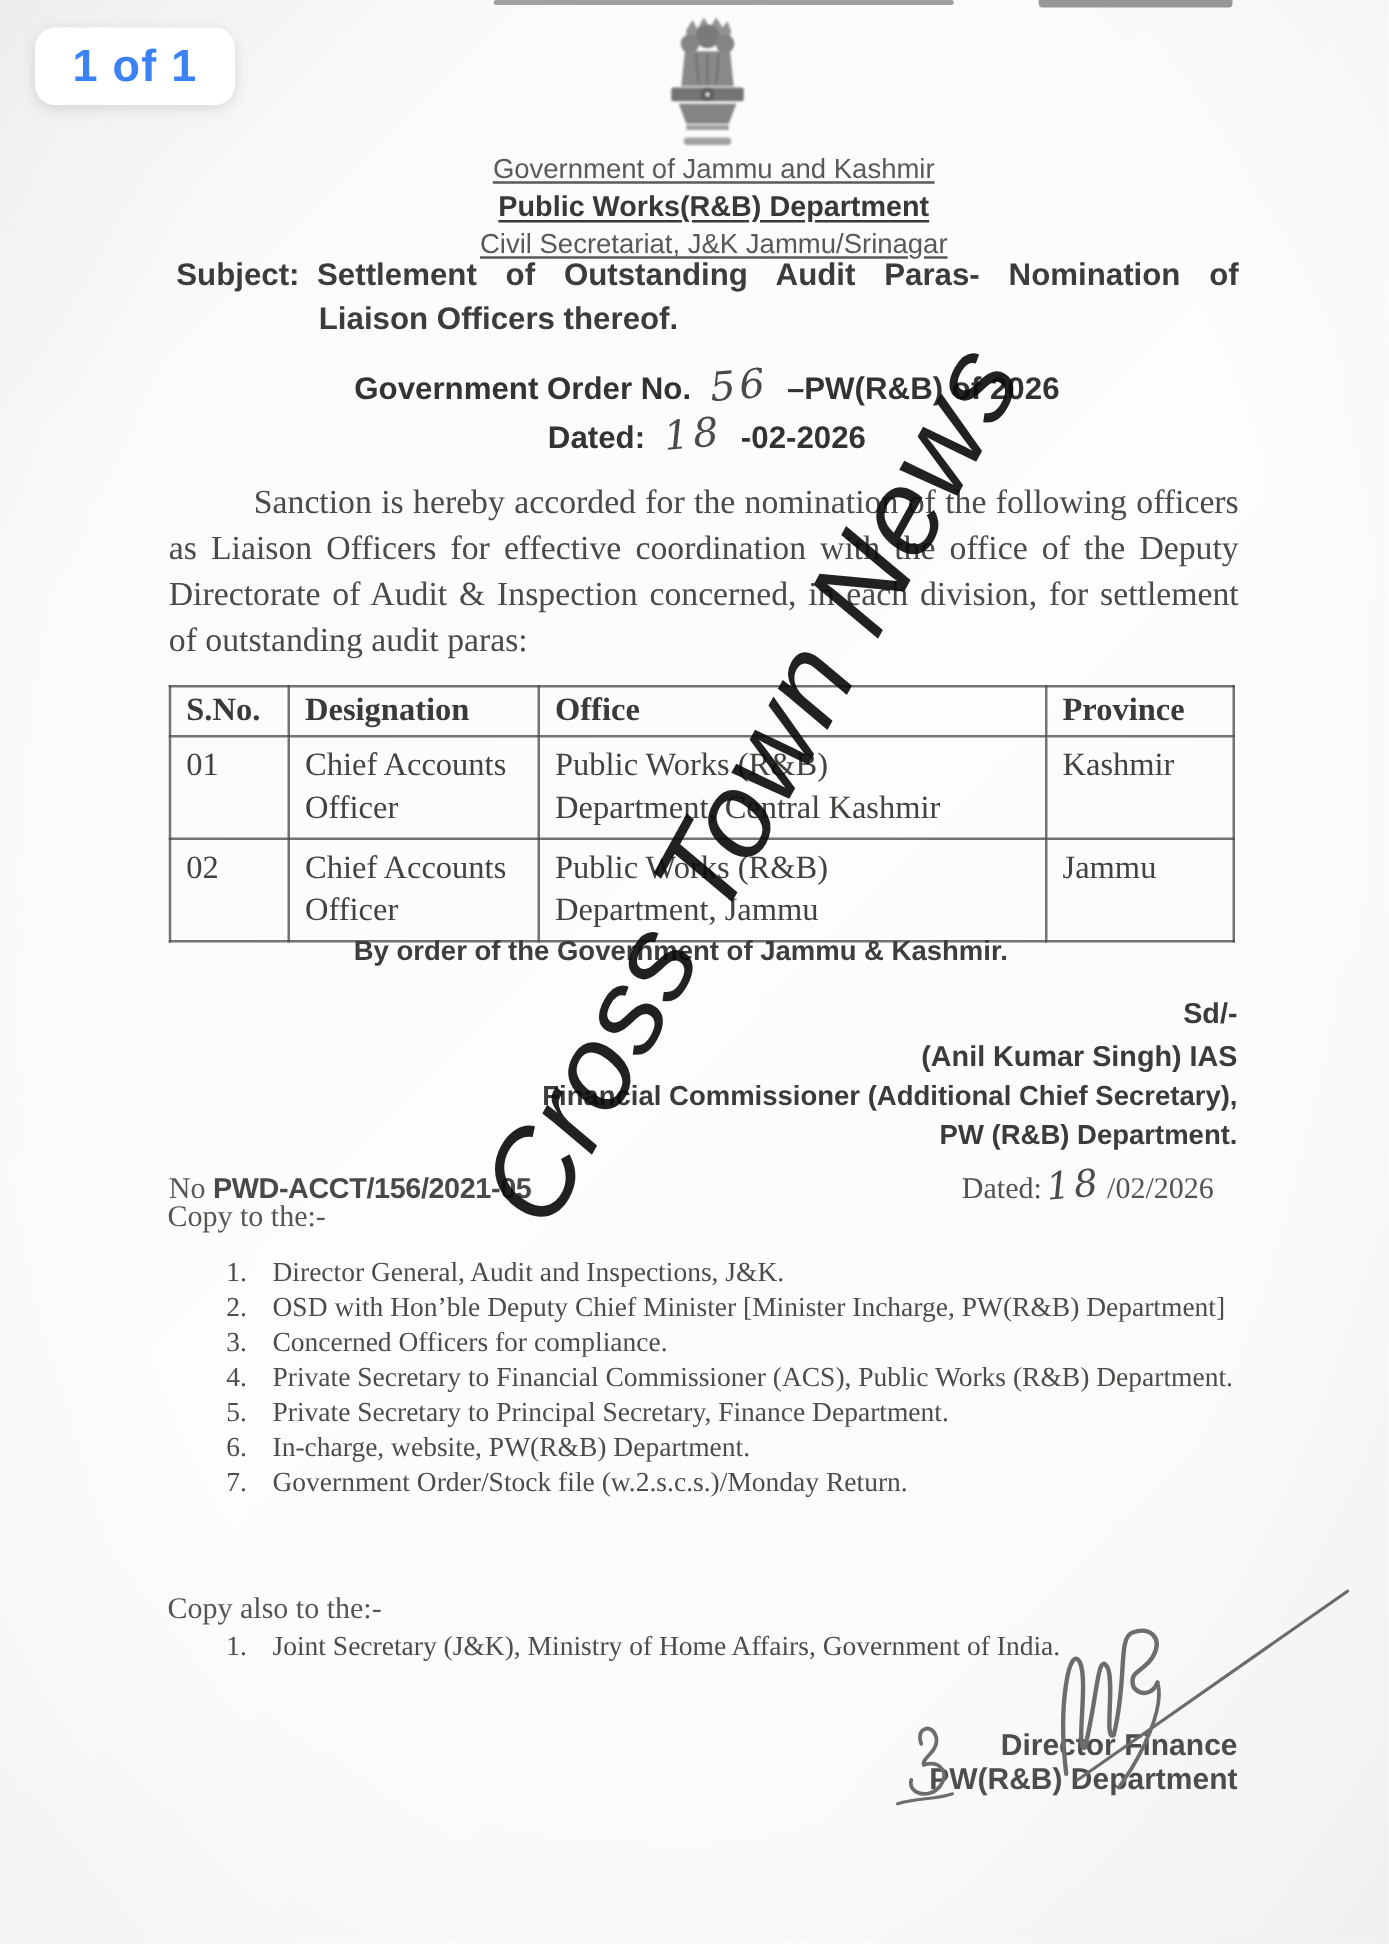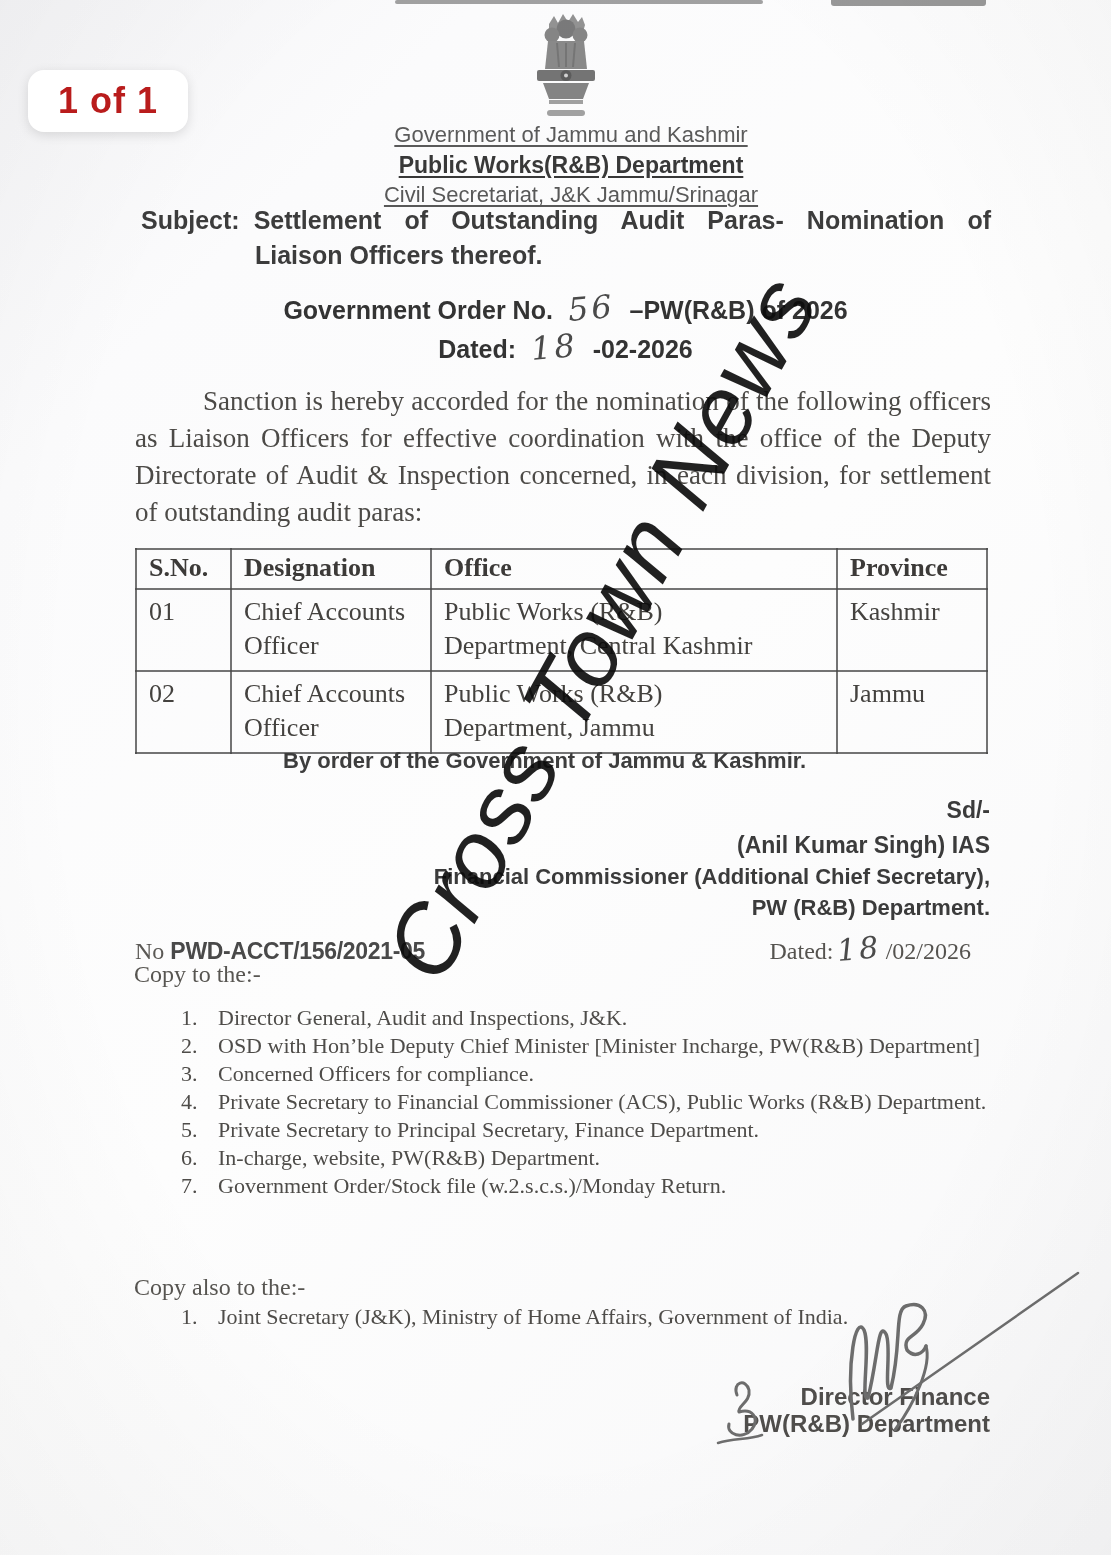--- a/index.html
+++ b/index.html
@@ -14,21 +14,21 @@
     content:"";position:absolute;inset:0;pointer-events:none;z-index:8;
     background:radial-gradient(ellipse at 50% 45%, rgba(0,0,0,0) 62%, rgba(0,0,0,0.035) 100%);
   }
   .artifact{position:absolute;background:#454545;z-index:1;}
   .a1{left:395px;top:0;width:368px;height:4px;opacity:.5;border-radius:2px;}
   .a2{left:831px;top:0;width:155px;height:6px;opacity:.55;border-radius:0 0 3px 3px;}
 
   .badge{
     position:absolute;left:28px;top:22px;z-index:10;background:#ffffff;
     border-radius:16px;padding:10px 30px;box-shadow:0 3px 12px rgba(0,0,0,.12);
-    font:700 36px "Liberation Sans",sans-serif;color:#b91c1c;letter-spacing:1px;margin-top:48px;
+    font:700 36px "Liberation Sans",sans-serif;color:#3b82f6;letter-spacing:1px;
   }
 
   .emblem{position:absolute;left:519px;top:12px;width:94px;height:110px;filter:blur(.7px);opacity:.92;}
 
   .letterhead{position:absolute;left:56px;top:122px;width:1030px;text-align:center;z-index:2;}
   .lh1{font:400 22px "Liberation Sans",sans-serif;color:#5a5a5a;text-decoration:underline;text-underline-offset:3px;}
   .lh2{font:700 23px "Liberation Sans",sans-serif;color:#383838;text-decoration:underline;text-underline-offset:3px;margin-top:4px;}
   .lh3{font:400 22px "Liberation Sans",sans-serif;color:#585858;text-decoration:underline;text-underline-offset:3px;margin-top:3px;}
 
   .subject{position:absolute;left:141px;top:206px;width:850px;z-index:2;

